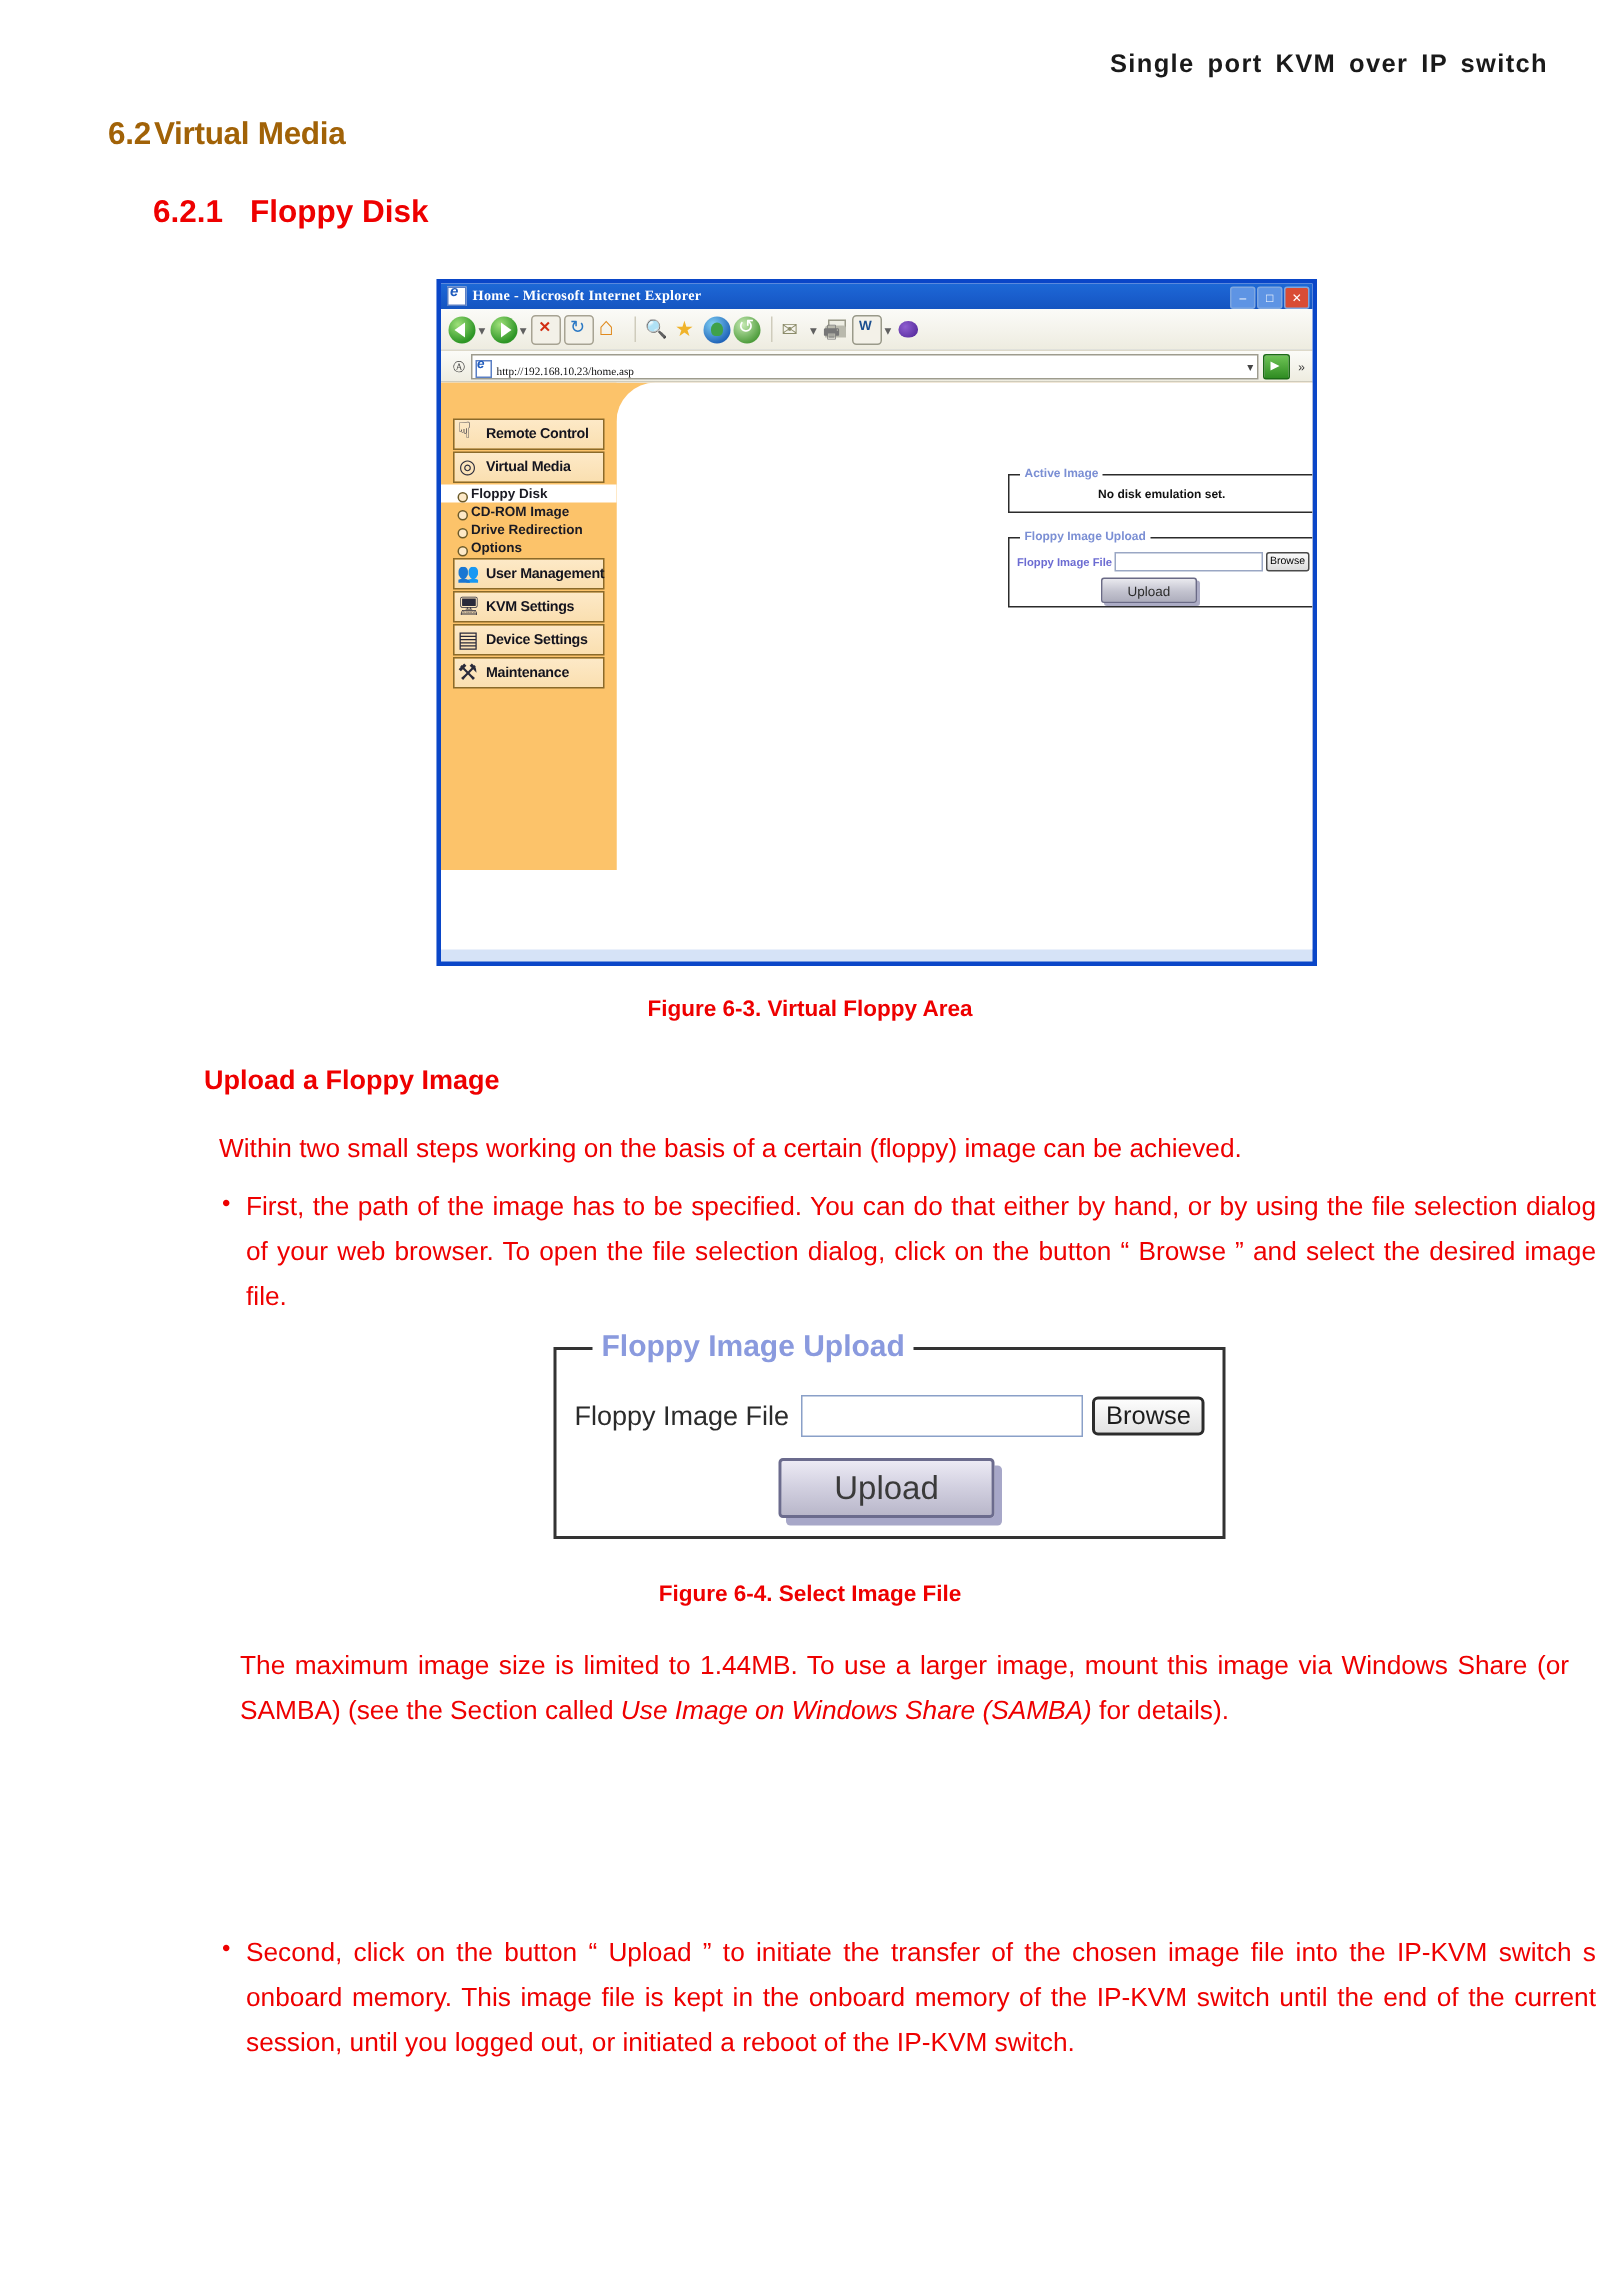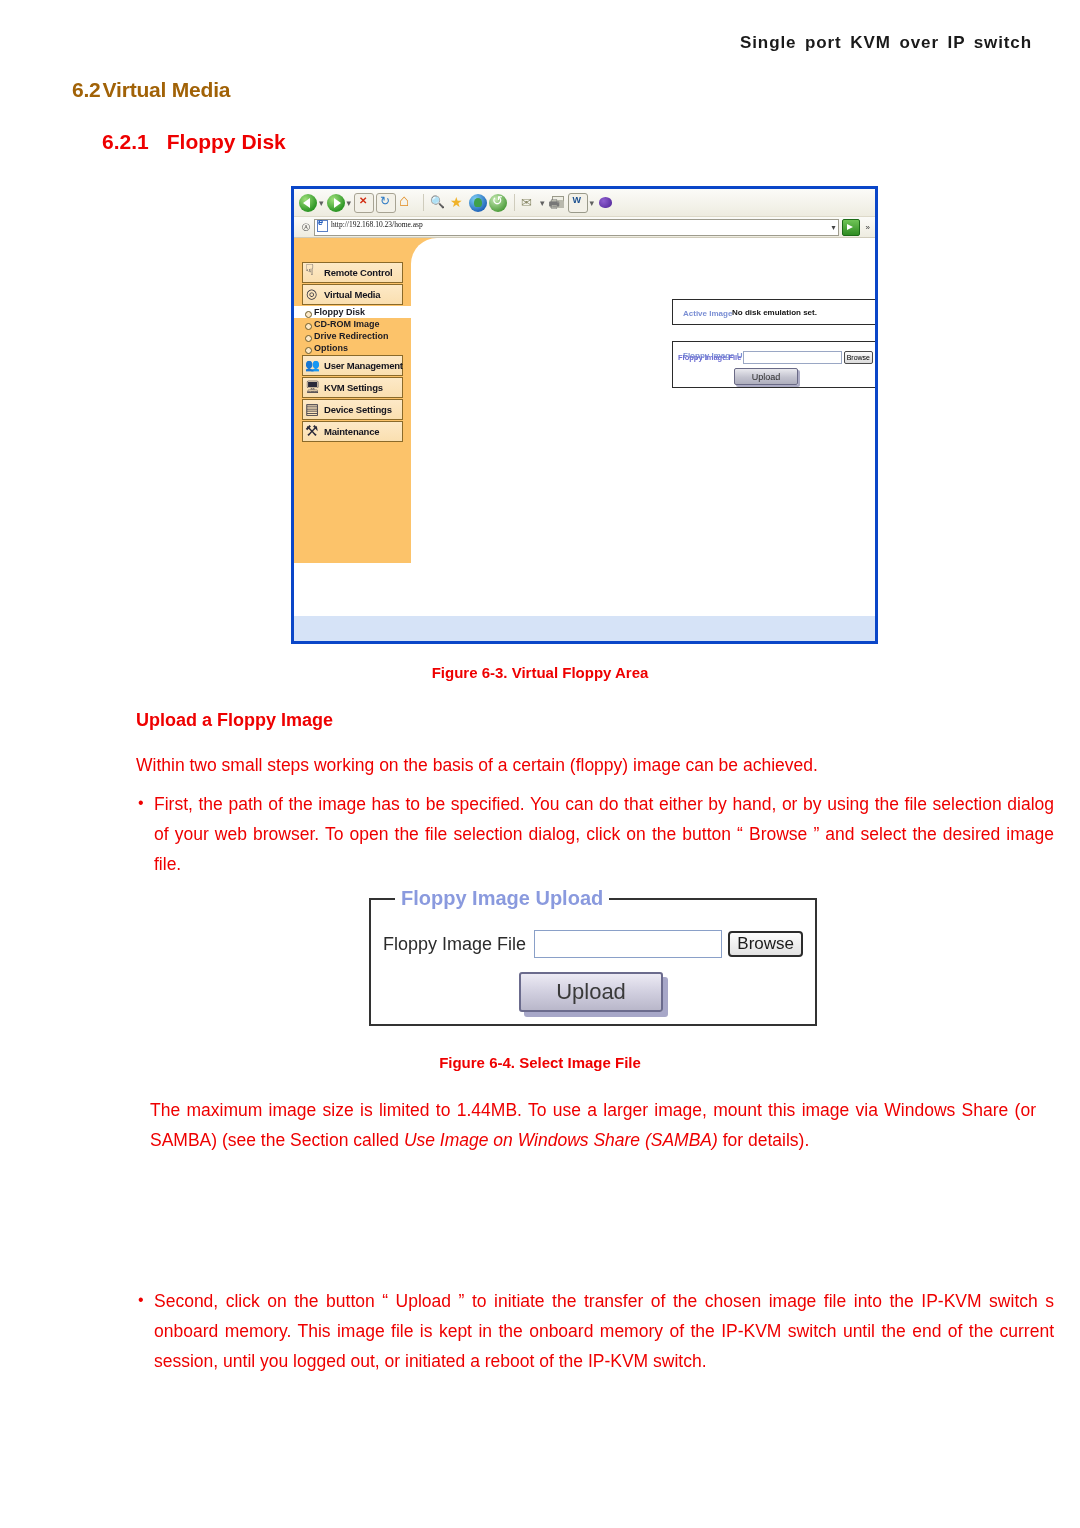--- a/index.html
+++ b/index.html
@@ -225,21 +225,21 @@
     border-bottom: 1px solid #cfcbbb;
     position: relative;
   }
   .addr-label { font-size:8px; color:#444; margin:0 4px 0 5px; }
   .addr-field {
     flex: 1;
     height: 15px;
     background:#ffffff;
     border: 1px solid #9e9c8e;
     display:flex;
-    align-items:flex-start;
+    align-items:flex-end;
     padding-left:2px;
     position:relative;
   }
   .addr-field .pg-ico {
     width: 9px; height: 10px;
     background: #ffffff;
     border: 1px solid #5a7fc4;
     position: relative;
     margin-right: 3px;
     flex: none;
@@ -432,21 +432,20 @@
   .fs-legend {
     position: absolute;
     top: -6px;
     left: 7px;
     background: #ffffff;
     padding: 0 3px;
     font-size: 8px;
     font-weight: bold;
     color: #7b8fd4;
     white-space: nowrap;
-    margin-top: 15px;
   }
   #fs-active {
     left: 261px; top: 61px; width: 205px; height: 26px;
   }
   .fs-active-text {
     position:absolute;
     left:0; right:0; top:8px;
     text-align:center;
     font-size:8px;
     font-weight:bold;
@@ -522,20 +521,21 @@
     top: 710px;
     font-size: 18px;
     font-weight: bold;
     color: #ee0000;
   }
   .para {
     position: absolute;
     color: #ee0000;
     font-size: 17.5px;
     line-height: 30px;
+    margin-left: 10px;
   }
   #p1 { left: 136px; top: 750px; width: 900px; }
   #p2 { left: 136px; top: 789px; width: 900px; }
   #p3 { left: 150px; top: 1095px; width: 886px; text-align: justify; }
   #p4 { left: 136px; top: 1196px; width: 900px; }
 
   .bullet {
     position: relative;
     padding-left: 18px;
   }
@@ -627,20 +627,29 @@
 <div class="h2">
   <span class="num">6.2</span><span>Virtual Media</span>
 </div>
 
 <div class="h3">
   <span class="num">6.2.1</span><span>Floppy Disk</span>
 </div>
 
 <div class="browser">
 
+  <div class="titlebar">
+    <span class="ie-ico"></span>
+    <span class="t-text">Home - Microsoft Internet Explorer</span>
+    <div class="win-btns">
+      <div class="wb-min">–</div>
+      <div class="wb-max">□</div>
+      <div class="wb-close">✕</div>
+    </div>
+  </div>
 
 
   <div class="toolbar">
     <div class="tb-ico circ arrow-l"></div>
     <span class="tb-dot">▾</span>
     <div class="tb-ico circ arrow-r"></div>
     <span class="tb-dot">▾</span>
     <div class="tb-ico stop-ico"></div>
     <div class="tb-ico refresh-ico"></div>
     <div class="tb-ico home-ico"></div>

